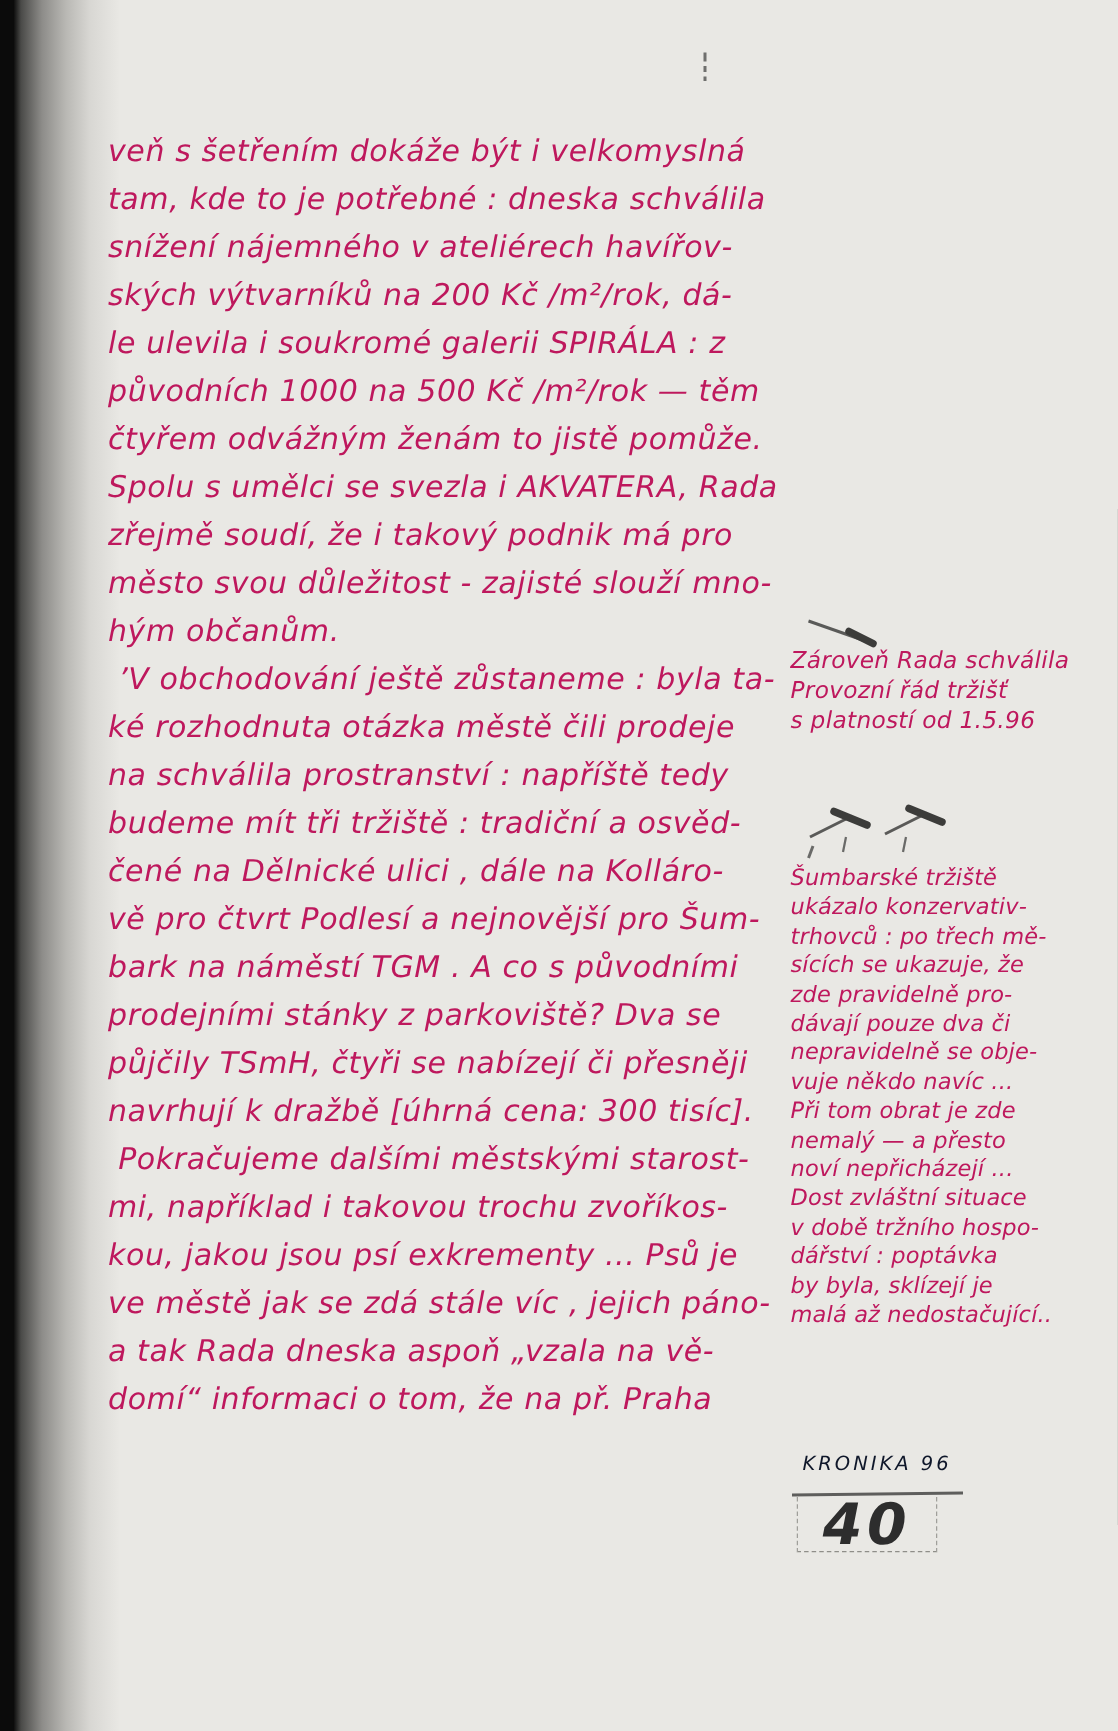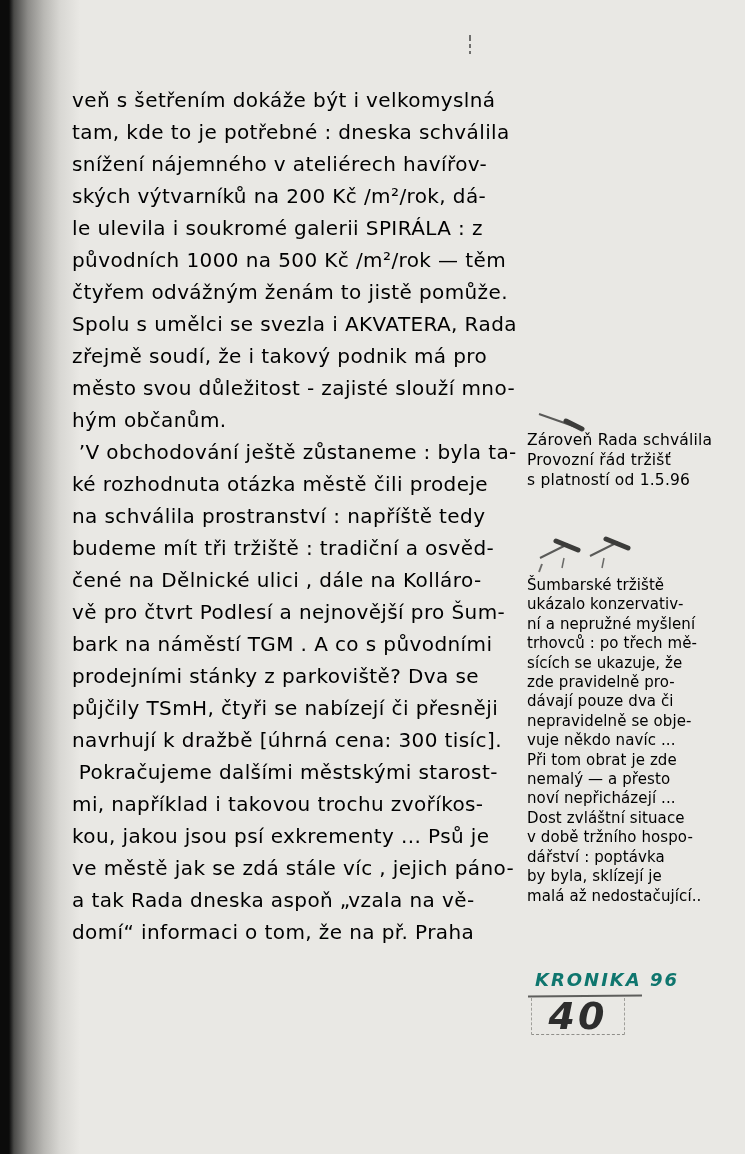--- a/index.html
+++ b/index.html
@@ -12,21 +12,21 @@
   }
   
   .spine {
     position:absolute; left:0; top:0; width:82px; height:100%;
     background:linear-gradient(90deg,
       #0b0b0b 0px, #0b0b0b 9px,
       #4a4a48 14px, #8d8c89 28px,
       #b9b8b4 44px, #d8d7d3 60px,
       #e9e8e4 80px);
   }
-  .hw { color:#000000; }
+  .hw { color:#be185d; font-style:italic; }
 
   .main-text { position:absolute; left:72px; top:84px; width:470px; }
   .main-text .line {
     white-space:pre; font-size:20px; line-height:32px; height:32px;
     letter-spacing:0.4px;
   }
 
   .note { position:absolute; }
   .note-1 { left:527px; top:430px; width:200px; }
   .note-1 .line { white-space:pre; font-size:15.5px; line-height:20px; letter-spacing:0.2px; }
@@ -39,22 +39,22 @@
   .pin-3 { left:584px; top:530px; }
 
   .top-mark { position:absolute; left:469px; top:35px; width:3px; height:20px; }
   .top-mark span { display:block; width:2px; background:#6f6f6d; margin-bottom:3px; }
   .top-mark .d1 { height:6px; }
   .top-mark .d2 { height:4px; }
   .top-mark .d3 { height:3px; }
 
   .footer-label {
     position:absolute; left:535px; top:969px;
-    font-size:18px; font-weight:bold; font-style:italic;
-    color:#0f766e; letter-spacing:2px; white-space:pre;
+    font-size:13px; font-weight:normal; font-style:italic;
+    color:#0f172a; letter-spacing:2px; white-space:pre;
   }
   .footer-underline {
     position:absolute; left:528px; top:995px; width:114px; height:2px;
     background:#5e5e5c; transform:rotate(-0.6deg);
   }
   .page-number-box {
     position:absolute; left:531px; top:998px; width:92px; height:36px;
     border-left:1px dashed #a09f9a;
     border-right:1px dashed #a09f9a;
     border-bottom:1px dashed #8f8e89;
@@ -127,21 +127,20 @@
   </svg>
   <svg class="pin-svg pin-3" width="52" height="42" viewBox="0 0 52 42">
     <path d="M6 26 L34 12" stroke="#5a5a58" stroke-width="2" fill="none"></path>
     <path d="M22 9 L44 18" stroke="#3c3c3a" stroke-width="5" fill="none" stroke-linecap="round"></path>
     <path d="M20 28 L18 38" stroke="#6a6a68" stroke-width="1.5" fill="none"></path>
   </svg>
 
   <div class="note note-2 hw">
       <div class="line">Šumbarské tržiště</div>
       <div class="line">ukázalo konzervativ-</div>
-      <div class="line">ní a nepružné myšlení</div>
       <div class="line">trhovců : po třech mě-</div>
       <div class="line">sících se ukazuje, že</div>
       <div class="line">zde pravidelně pro-</div>
       <div class="line">dávají pouze dva či</div>
       <div class="line">nepravidelně se obje-</div>
       <div class="line">vuje někdo navíc ...</div>
       <div class="line">Při tom obrat je zde</div>
       <div class="line">nemalý — a přesto</div>
       <div class="line">noví nepřicházejí ...</div>
       <div class="line">Dost zvláštní situace</div>

